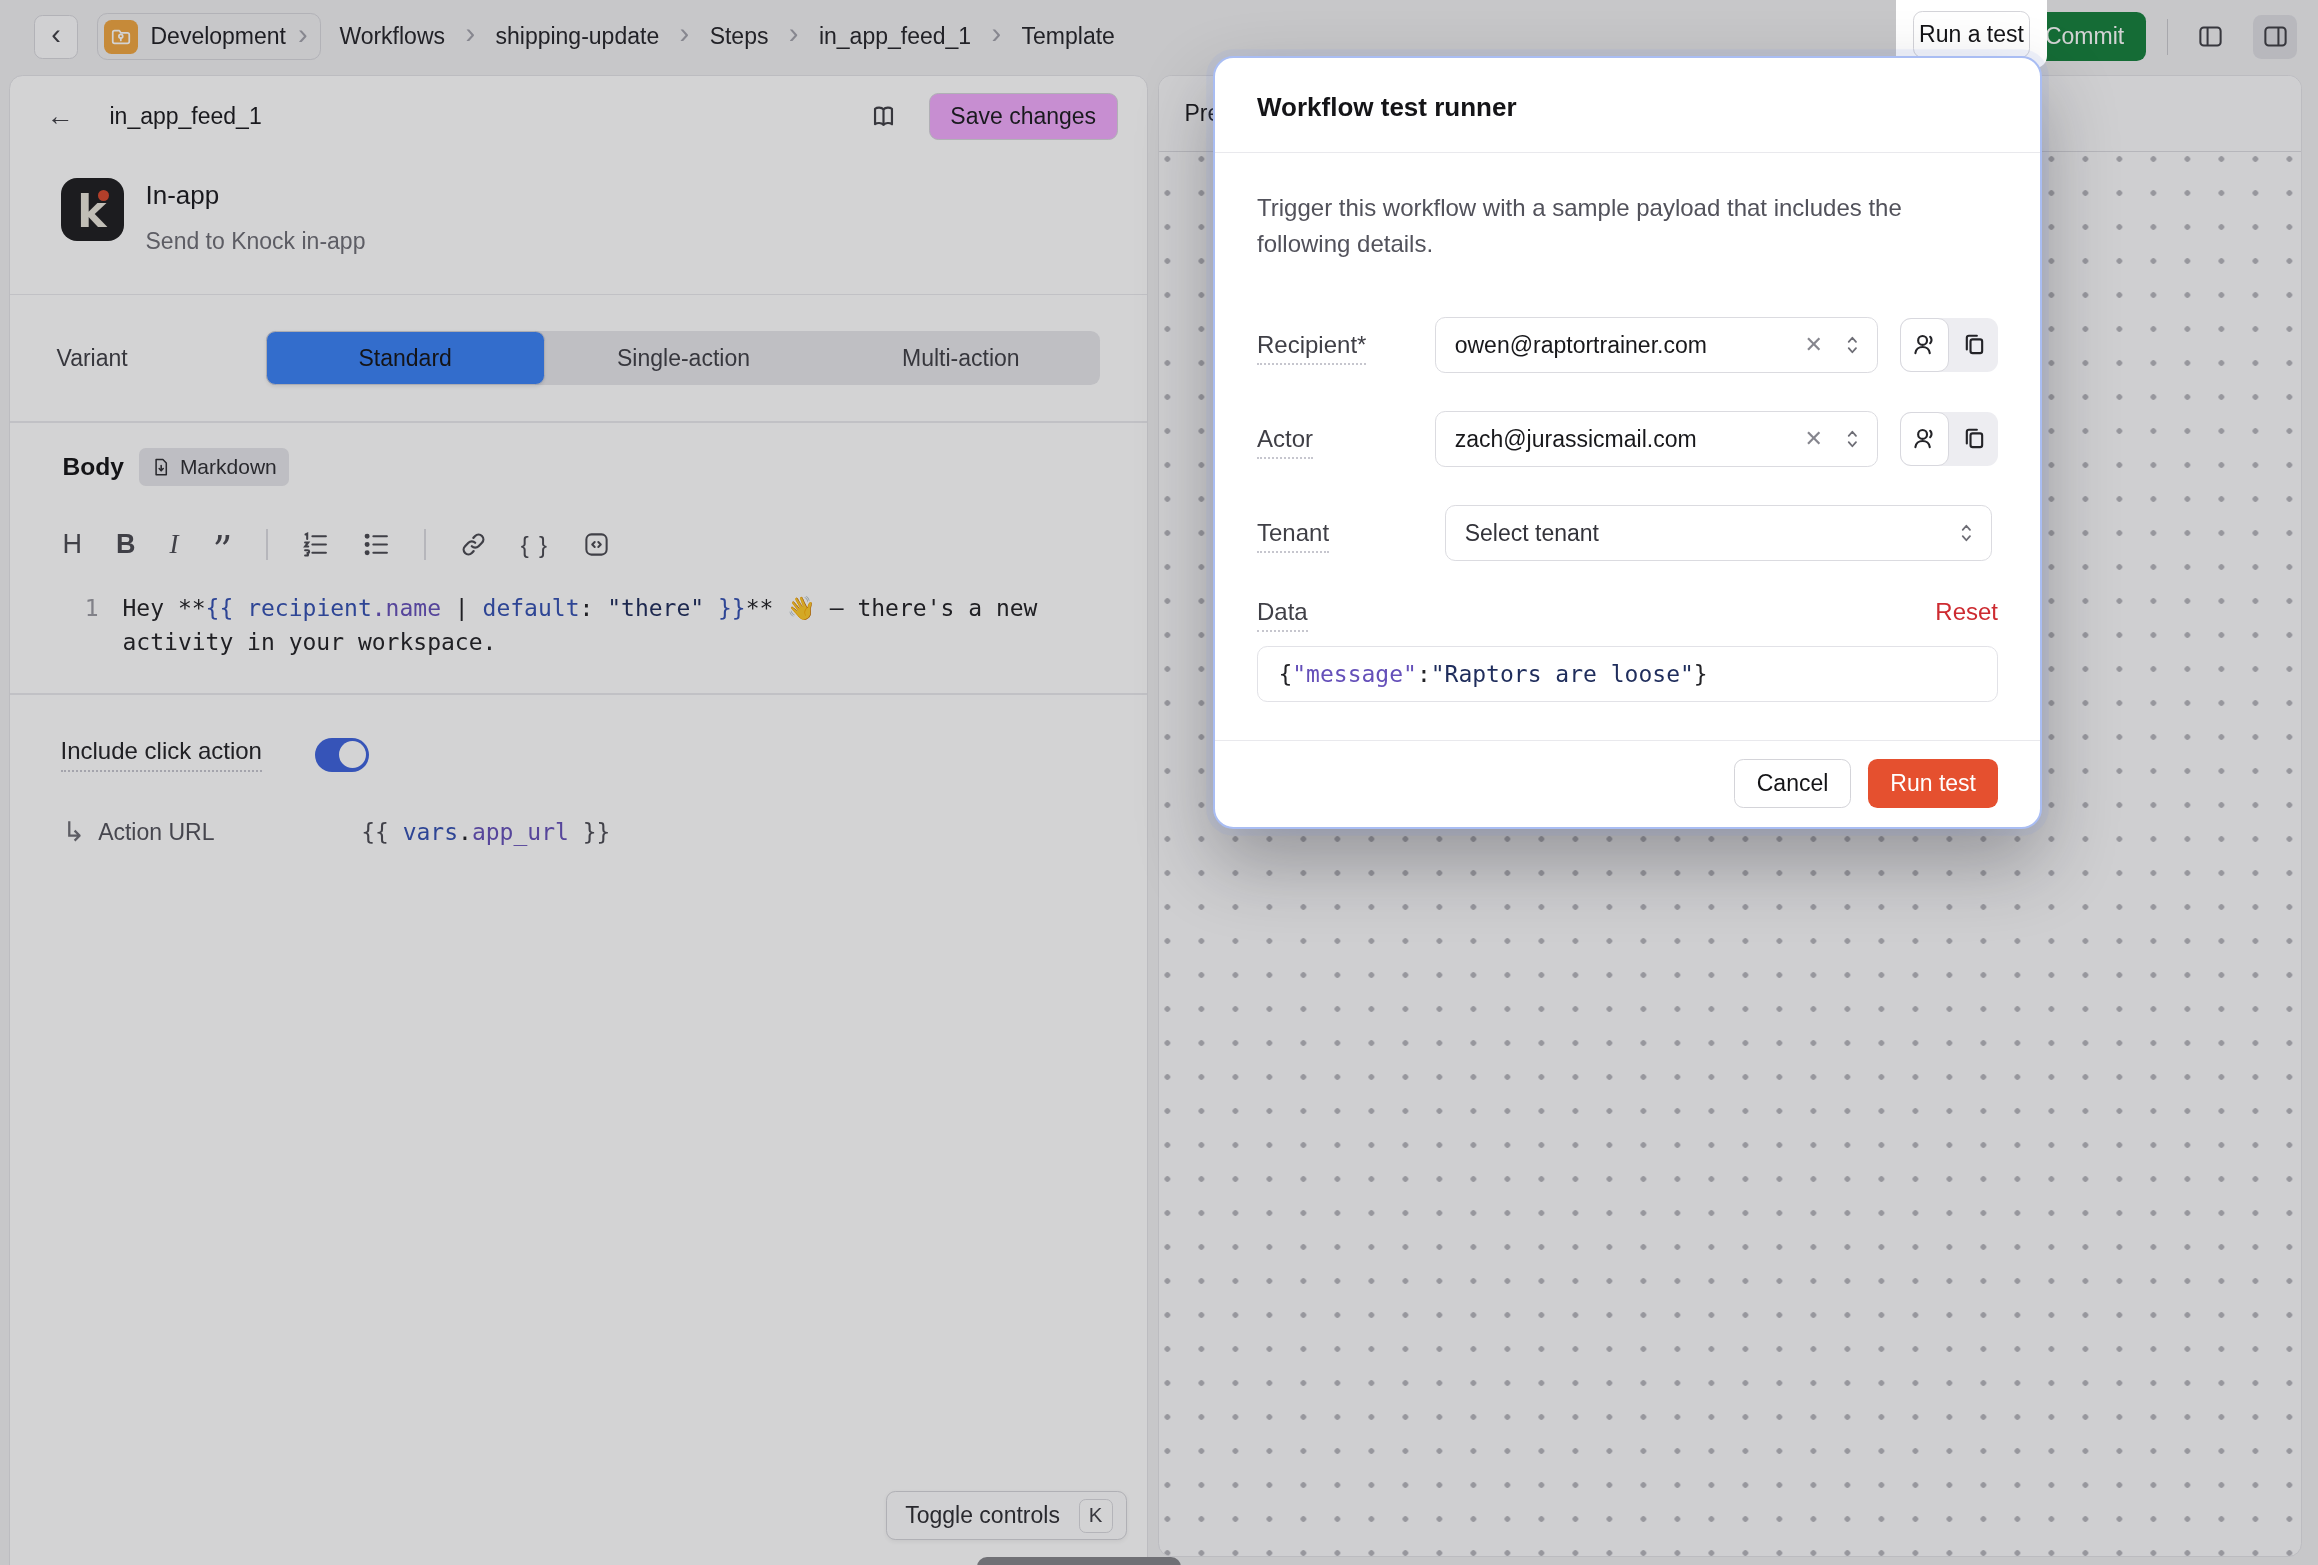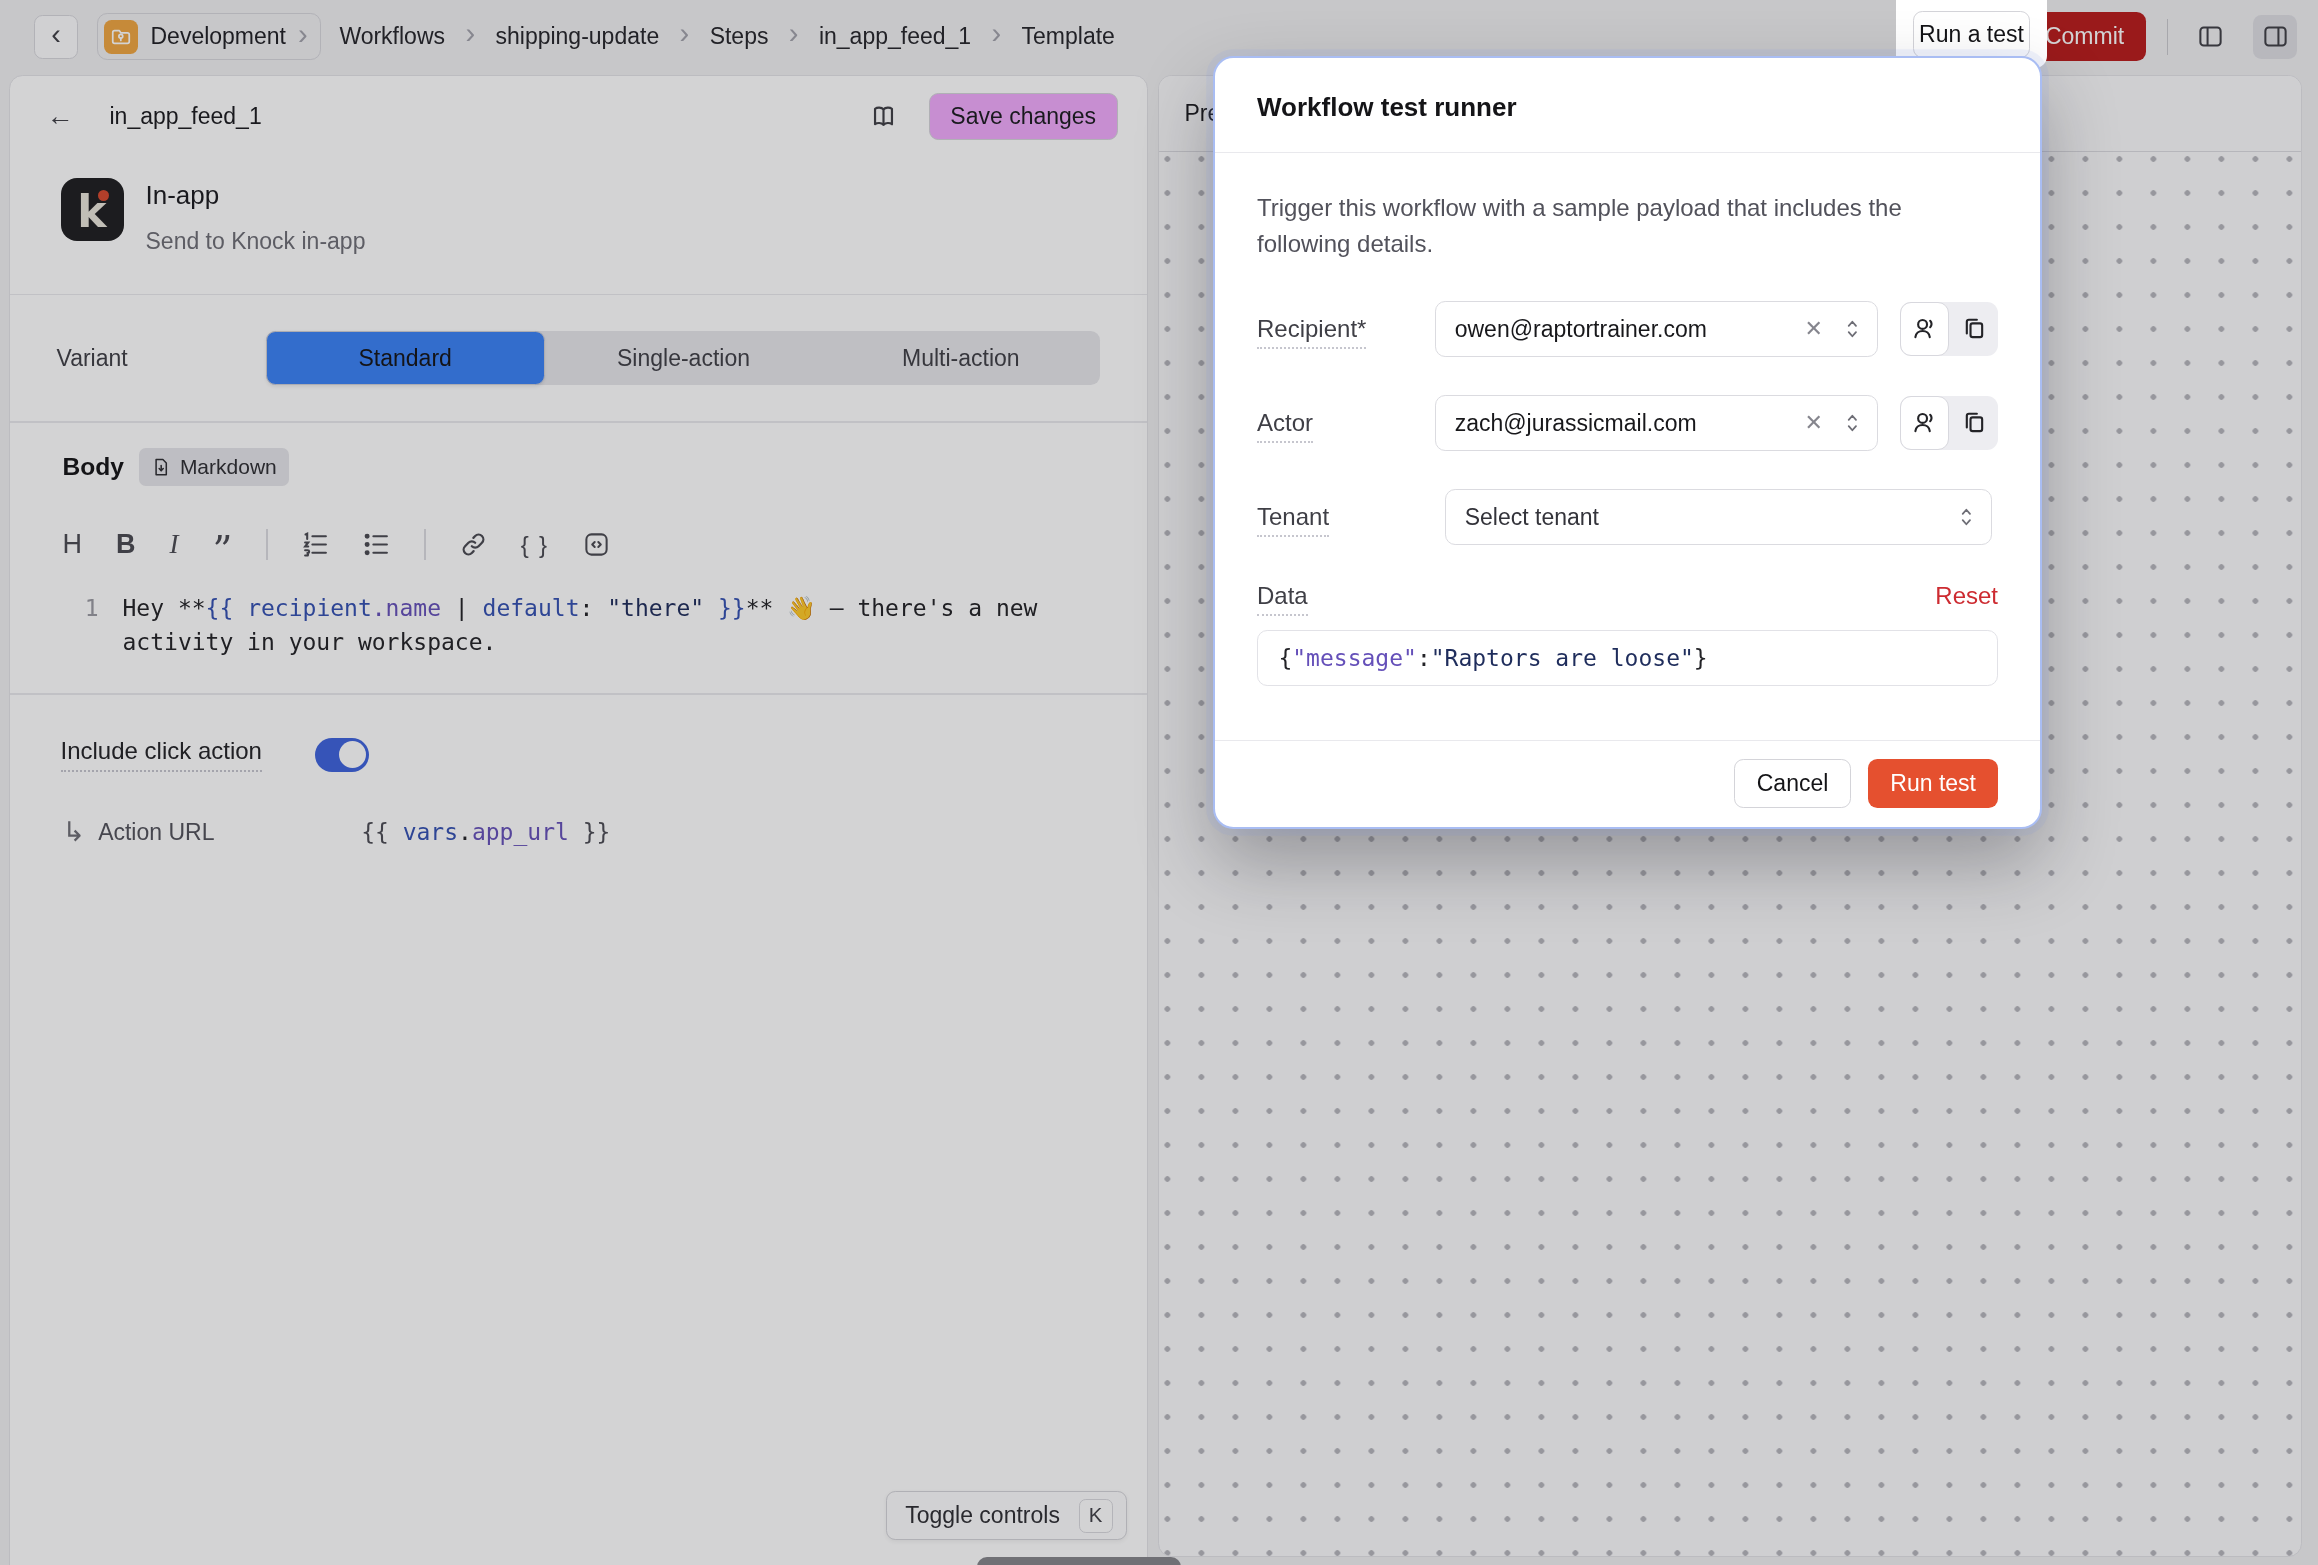--- a/index.html
+++ b/index.html
@@ -17,21 +17,21 @@
   .env-badge { display:flex; align-items:center; gap:12px; height:47px;
     border:1.7px solid #D7D7DC; border-radius:10.2px; padding:0 12px 0 6.8px; background:transparent; }
   .env-icon { width:34px; height:34px; border-radius:7.6px; background:#EFA641;
     display:flex; align-items:center; justify-content:center; }
   .crumbs { display:flex; align-items:center; gap:20.4px; font-size:23px; font-weight:500; color:#26262B;}
   .crumb-sep { color:#A2A2AB; font-size:29px; font-weight:400; line-height:1; padding-bottom:5.1px;}
   .env-badge .crumb-sep { padding-bottom:3.4px; }
   .env-badge span.envtext { font-size:23px; font-weight:500; color:#1F1F24; }
   .topbar-right { position:absolute; right:22px; top:0; height:73px; display:flex; align-items:center; gap:20.4px; }
   .commit-btn { display:flex; align-items:center; gap:12px; height:49px; padding:0 22px;
-    background:#b91c1c; border:none; border-radius:9.3px; color:#fff; font-size:23px; font-weight:500; cursor:pointer;}
+    background:#15803d; border:none; border-radius:9.3px; color:#fff; font-size:23px; font-weight:500; cursor:pointer;}
   .tb-divider { width:1.7px; height:36px; background:#C9C9CE; }
   .panel-btn { width:44px; height:44px; border:none; background:transparent; border-radius:8.5px;
     display:flex; align-items:center; justify-content:center; cursor:pointer;}
   .panel-btn.active { background:#DEDEE3; }
   
   .left-card { position:absolute; left:8.5px; top:75px; width:1139px; height:1491px;
     background:#FFFFFF; border:0.8px solid #E3E3E7; border-radius:13.6px 13.6px 0 0; }
   .right-card { position:absolute; left:1158px; top:75px; width:1144px; height:1482px;
     background:#FBFBFC; border:0.8px solid #E3E3E7; border-radius:13.6px; overflow:hidden; }
   .preview-head { height:76px; display:flex; align-items:center; padding:0 25.4px;
@@ -106,21 +106,21 @@
   .runtest-btn { width:117px; height:47px; background:#fff; border:1.7px solid #D4D4D9; border-radius:9.3px;
     font-size:23px; font-weight:500; color:#141417; cursor:pointer; }
   
   .modal { position:absolute; left:1213px; top:56px; width:829px; height:773px; z-index:60;
     background:#FFFFFF; border:2.5px solid #A9BDF3; border-radius:20.4px;
     box-shadow:0 0 0 6.8px rgba(120,150,240,0.10), 0 34px 76px rgba(20,20,30,0.30);
     display:flex; flex-direction:column; }
   .modal-head { padding:34px 42px 29px; border-bottom:1.7px solid #E9E9ED;
     font-size:26px; font-weight:600; color:#141417; }
   .modal-body { padding:37px 42px 30.5px; flex:1; }
-  .modal-desc { font-size:24px; line-height:36px; color:#52525B; max-width:678px; margin-bottom:39px;}
+  .modal-desc { font-size:24px; line-height:36px; color:#52525B; max-width:678px; margin-bottom:55px;}
   .m-row { display:flex; align-items:center; margin-bottom:37px;margin-top:38px; }
   .m-label { width:188px; font-size:24px; color:#3F3F46; }
   .m-field { display:flex; align-items:center; }
   .cb { position:relative; width:443px; height:56px; border:1.7px solid #DBDBE0; border-radius:10.2px; background:#fff;}
   .cb input { position:absolute; inset:0; border:none; outline:none; background:transparent;
     font-family:"Liberation Sans", sans-serif; font-size:23px; color:#18181B; padding:0 93px 0 18.7px; border-radius:10.2px;}
   .cb .clear { position:absolute; right:54px; top:50%; transform:translateY(-50%);
     font-size:22px; color:#86868E; background:none; border:none; cursor:pointer;}
   .cb .stepper { position:absolute; right:15.3px; top:50%; transform:translateY(-50%); display:flex; cursor:pointer;}
   .icon-pair { display:flex; margin-left:22px; background:#EDEDF1; border-radius:11px; }

